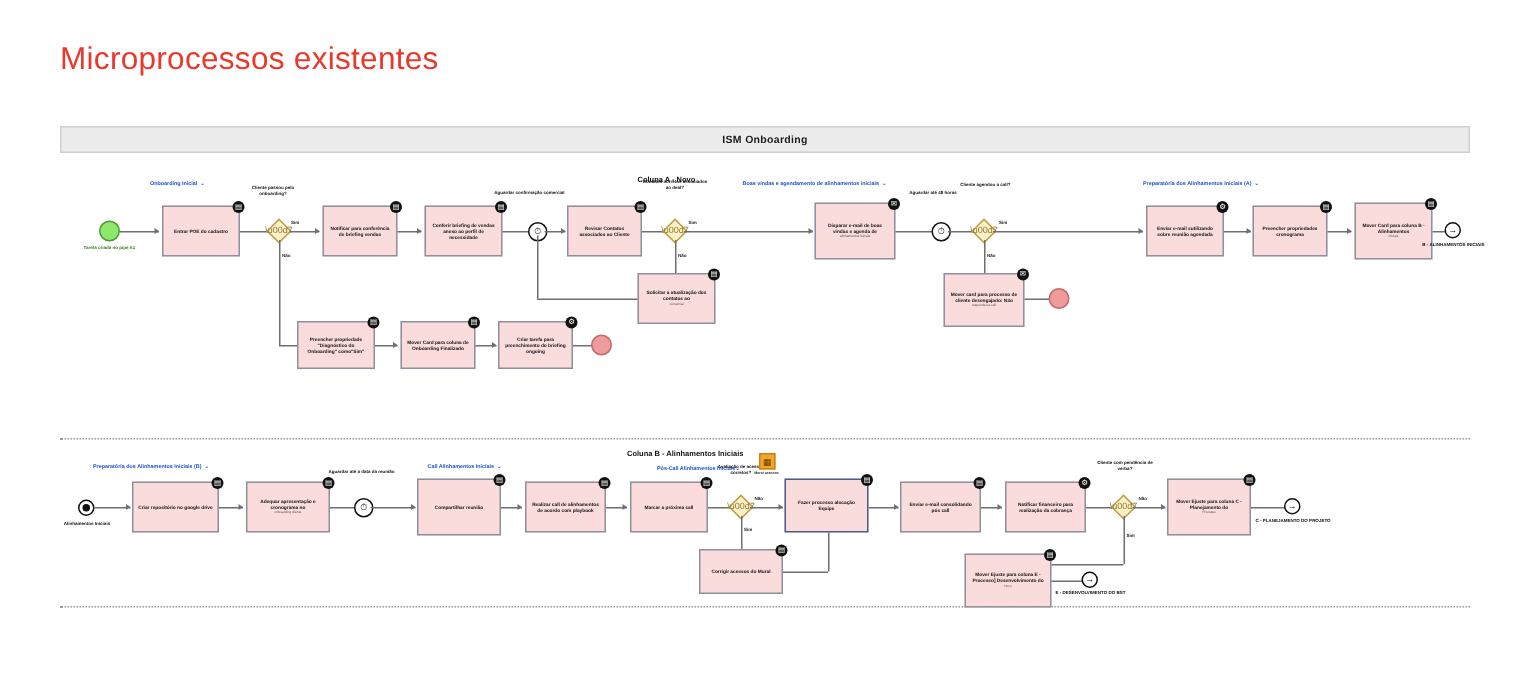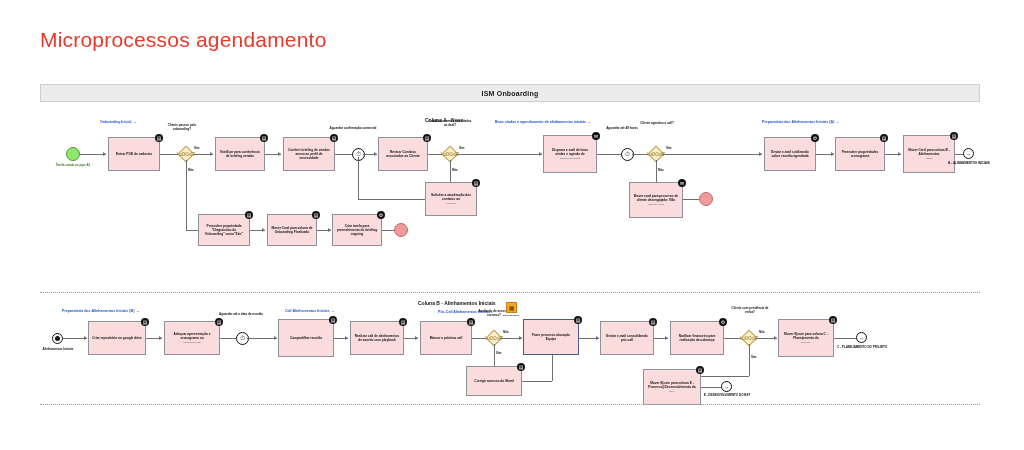--- a/index.html
+++ b/index.html
@@ -92,21 +92,21 @@
     position:absolute;width:11px;height:11px;background:#f5a623;
     border:1px solid #c8811a;box-sizing:border-box;
     display:flex;align-items:center;justify-content:center;font-size:6px;color:#5a3a05;
   }
   .note-cap{position:absolute;font-size:2.4px;color:#333;font-weight:bold;text-align:center;width:30px;}
   .bottom-sep{position:absolute;left:40px;top:404px;width:940px;border-top:1px dotted #9a9a9a;}
 </style>
 </head>
 <body>
 
-<div id="page-title">Microprocessos agendamento</div>
+<div id="page-title">Microprocessos existentes</div>
 
 <div id="diagram-frame">
 
   <div id="diagram-header">
     <span>ISM Onboarding</span>
   </div>
 
   <div class="lane canvas" style="height:190px;">
 
     <div class="lane-label" style="left:60px;top:18px;">

